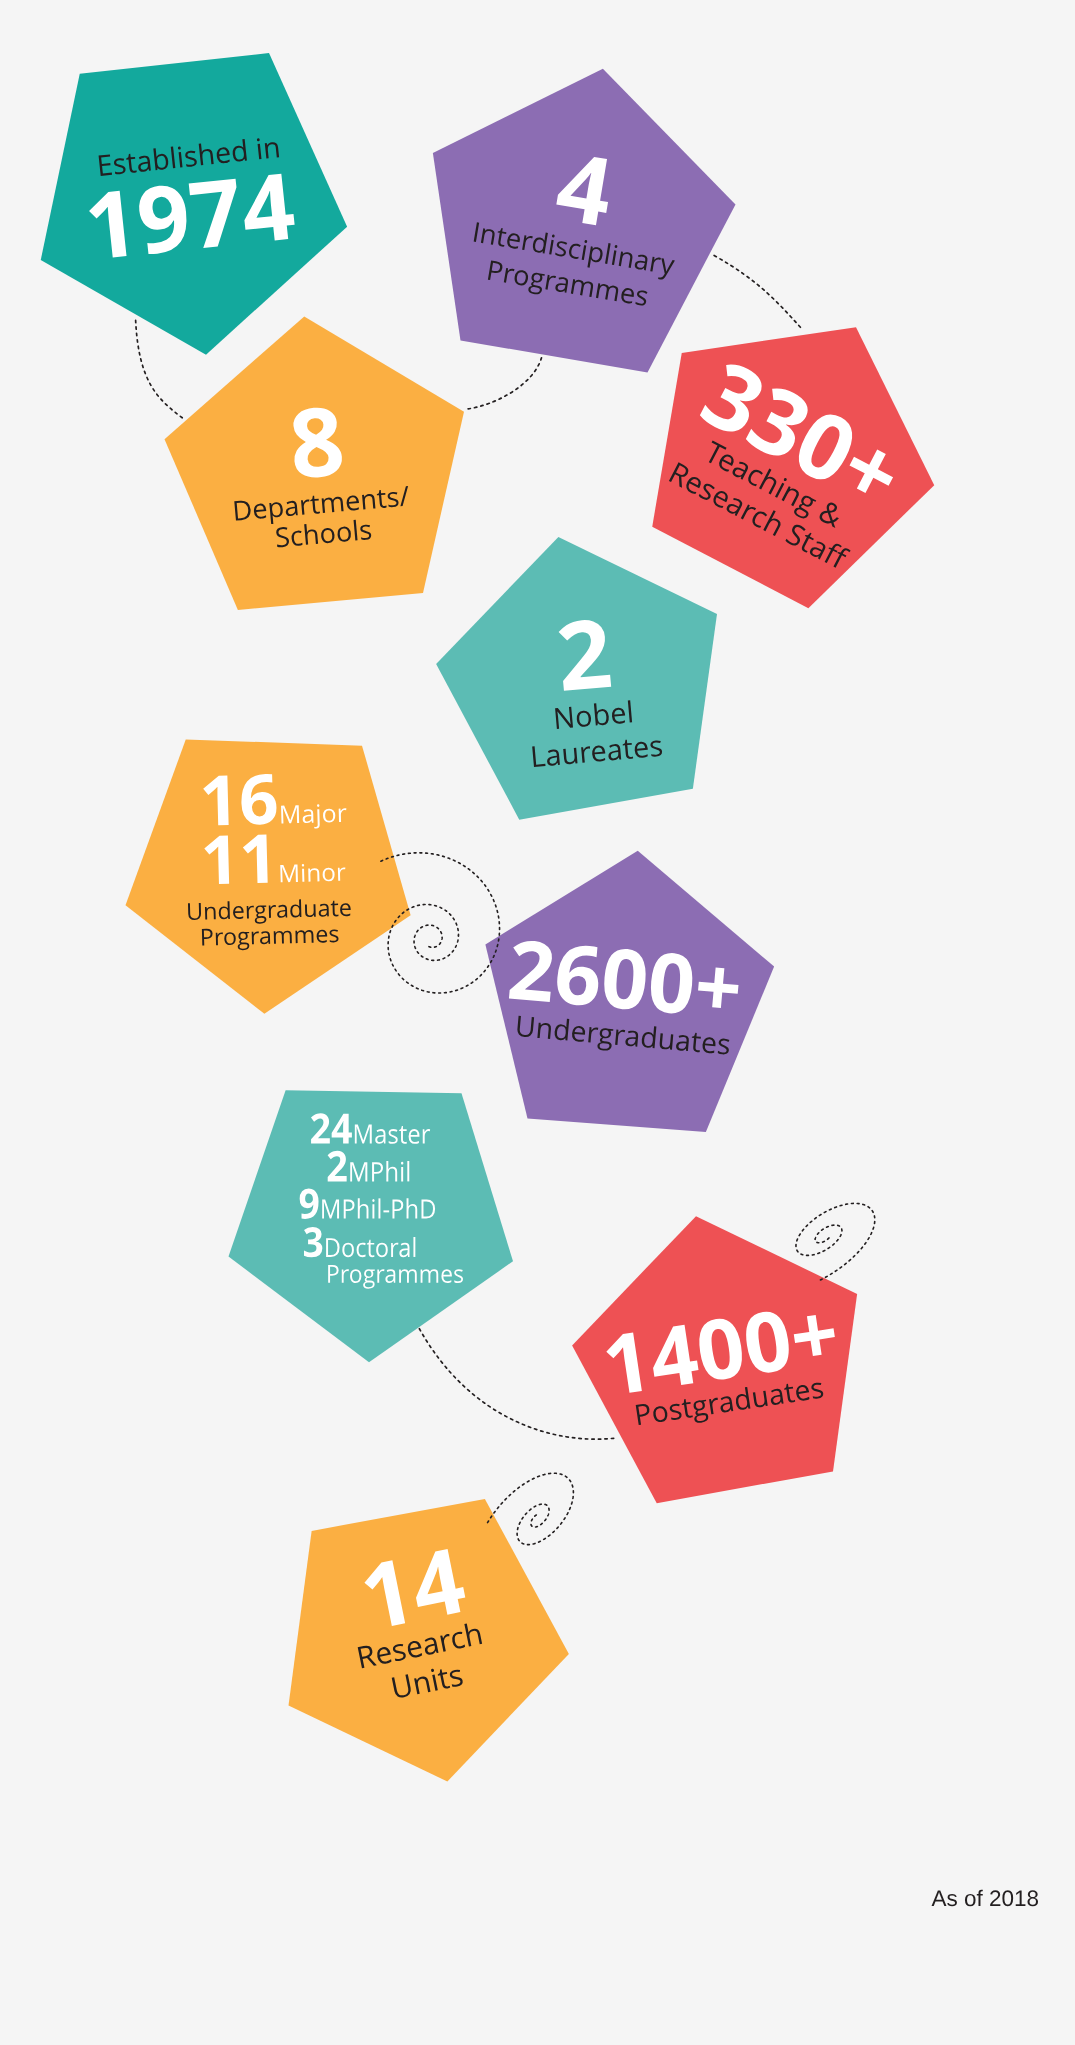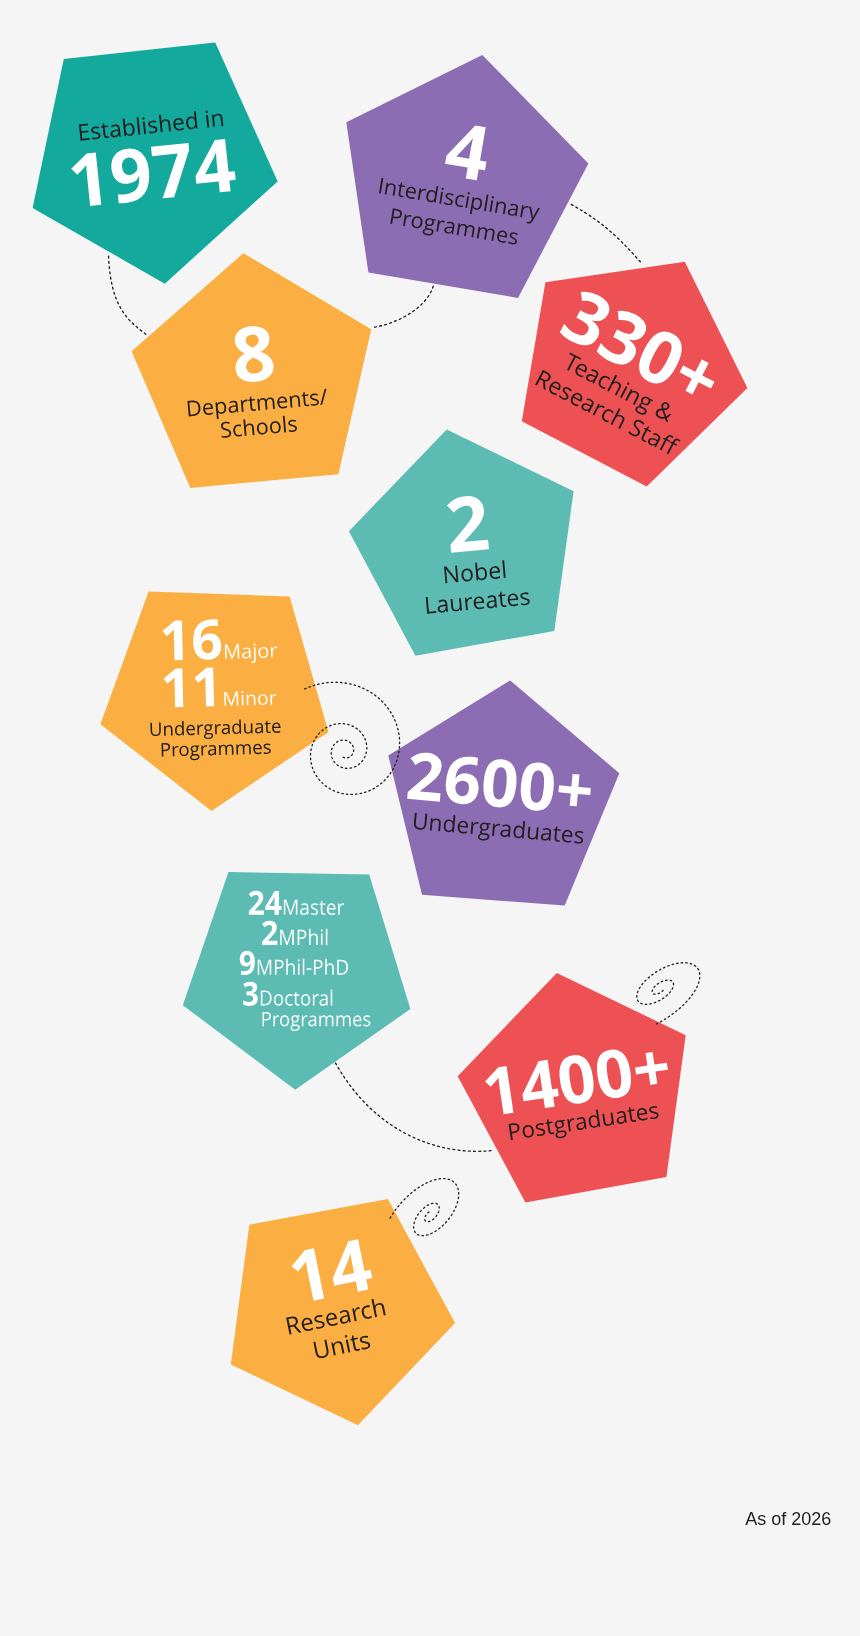--- a/index.html
+++ b/index.html
@@ -515,14 +515,14 @@
                 <path d="M1305 1462V516Q1305 266 1154 123Q1003 -20 739 -20Q475 -20 330 124Q186 268 186 520V1462H356V508Q356 325 456 227Q556 129 750 129Q935 129 1035 228Q1135 326 1135 510V1462Z" transform="translate(0.0,0)"></path>
                 <path d="M926 0V709Q926 843 865 909Q804 975 674 975Q502 975 422 882Q342 789 342 575V0H176V1096H311L338 946H346Q397 1027 489 1072Q581 1116 694 1116Q892 1116 992 1020Q1092 925 1092 715V0Z" transform="translate(1491.0,0)"></path>
                 <path d="M342 0H176V1096H342ZM162 1393Q162 1450 190 1476Q218 1503 260 1503Q300 1503 329 1476Q358 1449 358 1393Q358 1337 329 1310Q300 1282 260 1282Q218 1282 190 1310Q162 1337 162 1393Z" transform="translate(2748.0,0)"></path>
                 <path d="M530 117Q574 117 615 124Q656 130 680 137V10Q653 -3 600 -12Q548 -20 506 -20Q188 -20 188 315V967H31V1047L188 1116L258 1350H354V1096H672V967H354V322Q354 223 401 170Q448 117 530 117Z" transform="translate(3266.0,0)"></path>
                 <path d="M883 299Q883 146 769 63Q655 -20 449 -20Q231 -20 109 49V203Q188 163 278 140Q369 117 453 117Q583 117 653 158Q723 200 723 285Q723 349 668 394Q612 440 451 502Q298 559 234 602Q169 644 138 698Q106 752 106 827Q106 961 215 1038Q324 1116 514 1116Q691 1116 860 1044L801 909Q636 977 502 977Q384 977 324 940Q264 903 264 838Q264 794 286 763Q309 732 359 704Q409 676 551 623Q746 552 814 480Q883 408 883 299Z" transform="translate(3989.0,0)"></path>
               </g>
             </g>
           </g>
         </svg></div>
     </div>
-  <div id="asof" style="left: 745.2px; top: 1509px; font-size: 18px; font-weight: 400;">As of 2026</div>
+  <div id="asof" style="left: 745.2px; top: 1509px; font-size: 18px; font-weight: 400;">As of 2018</div>
 </div>
 
 </body></html>

